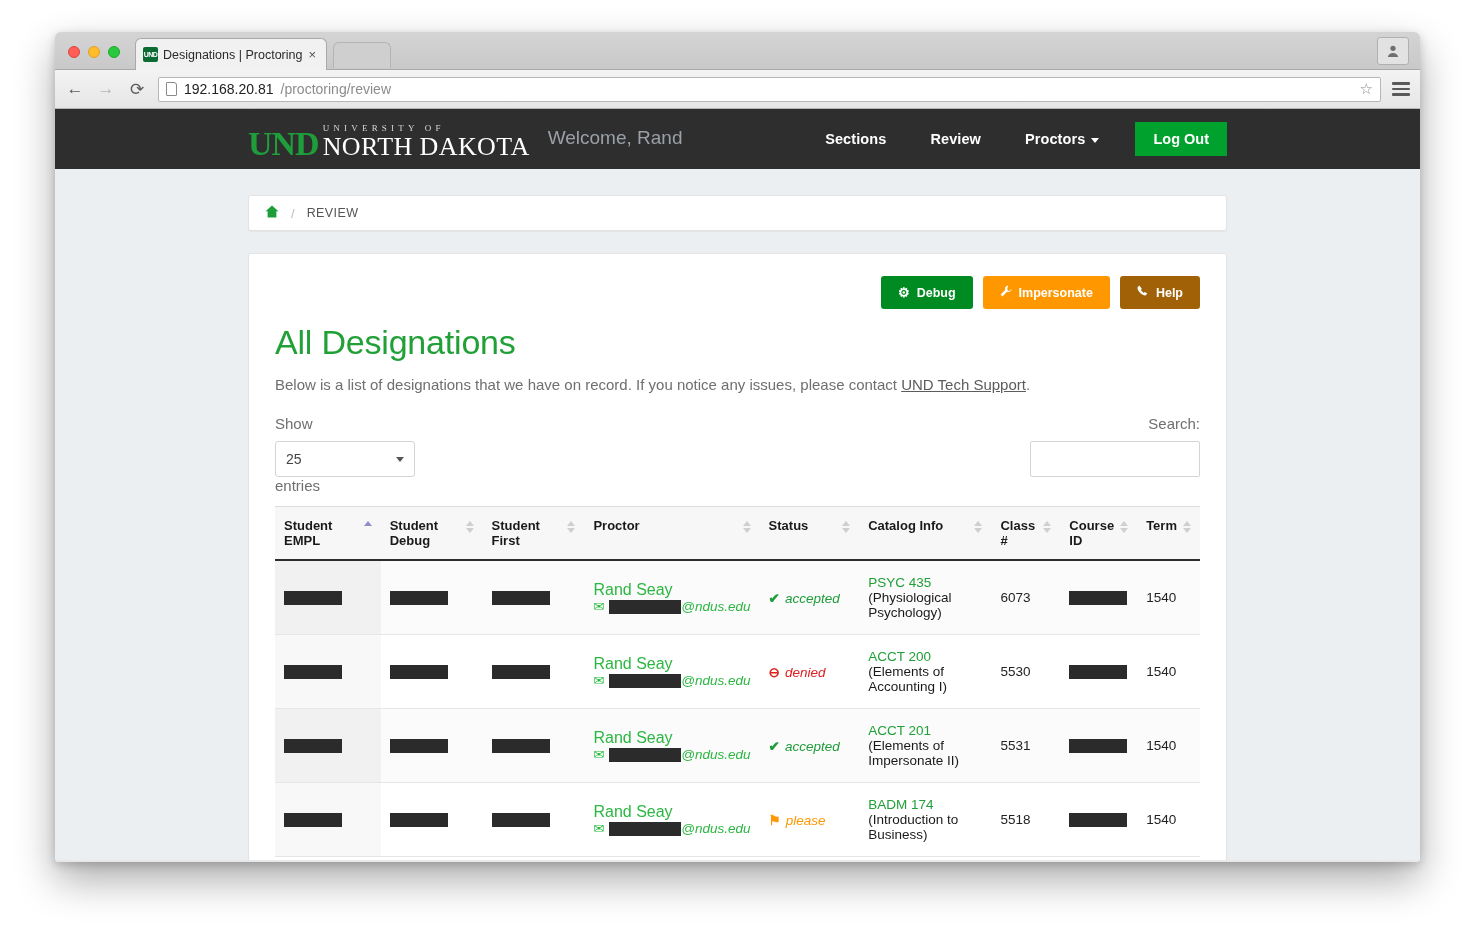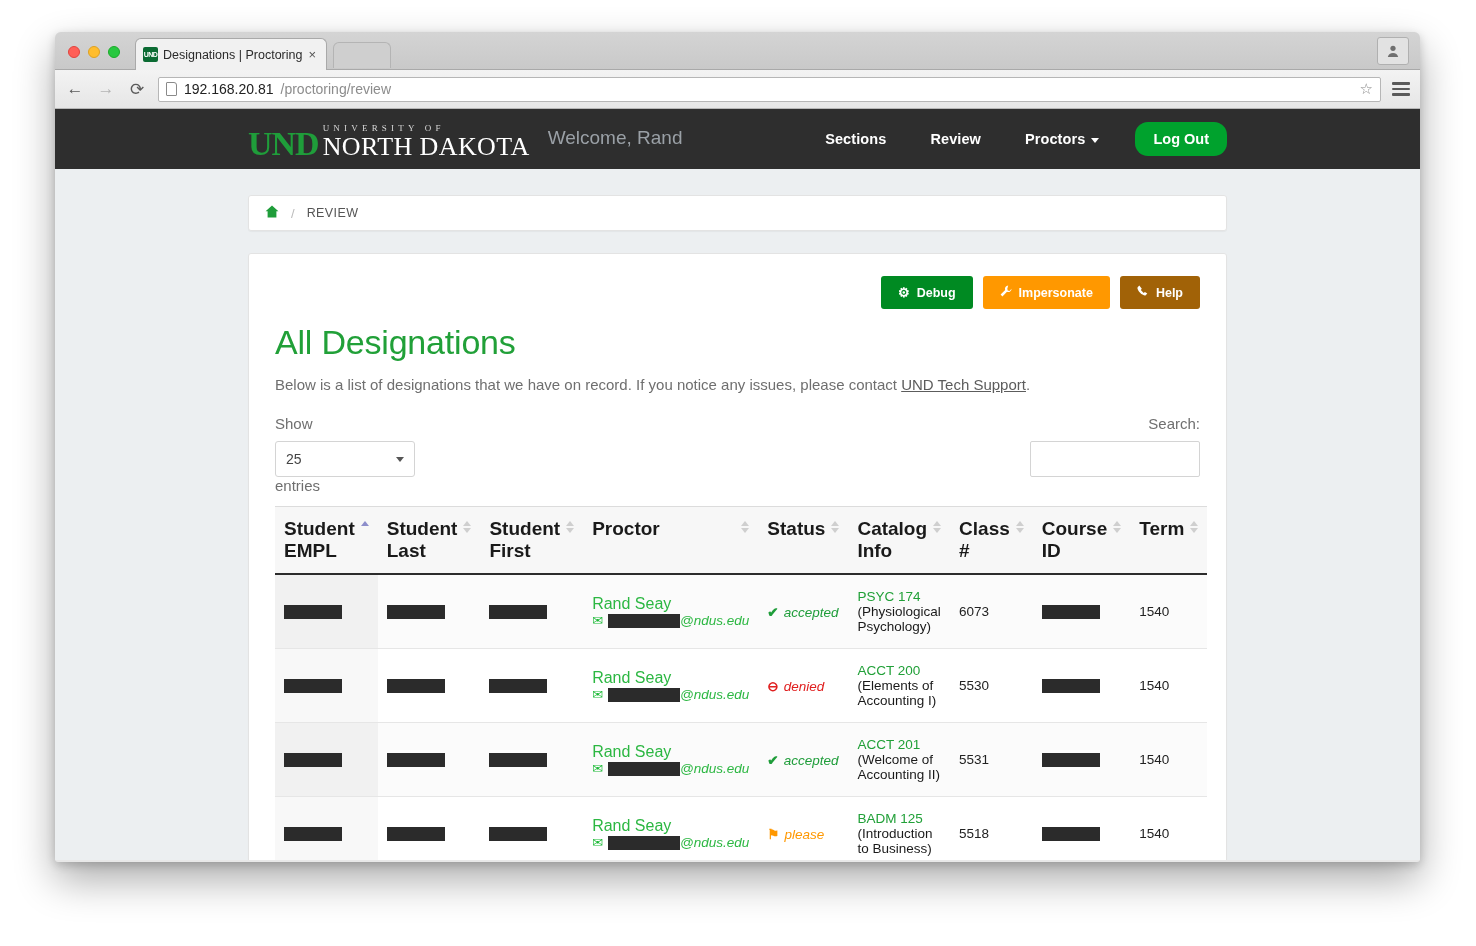--- a/index.html
+++ b/index.html
@@ -132,21 +132,21 @@
     color: #fff; font-size: 14.5px; font-weight: bold;
     padding: 0 22px; letter-spacing: .1px;
   }
   .caret {
     display: inline-block; margin-left: 6px;
     border-left: 4px solid transparent; border-right: 4px solid transparent;
     border-top: 5px solid #fff; vertical-align: middle;
   }
   .logout-btn {
     background: #00a22d; color: #fff; font-size: 14.5px; font-weight: bold;
-    padding: 9px 18px; border-radius: 13px; margin-left: 14px;
+    padding: 9px 18px; border-radius: 0; margin-left: 14px;
   }
 
   
   .page { padding: 0; }
   .breadcrumb-card {
     margin: 26px 193px 0 193px;
     background: #fff; border: 1px solid #e3e3e3; border-radius: 3px;
     padding: 9px 16px;
     display: flex; align-items: center; gap: 12px;
     box-shadow: 0 1px 1px rgba(0,0,0,.04);
@@ -215,21 +215,21 @@
     width: 100%; border-collapse: collapse; margin-top: 12px;
     font-size: 13.5px;
   }
   table.dt thead th {
     background: #f7f7f7;
     border-top: 1px solid #dcdcdc;
     border-bottom: 2px solid #2c2c2c;
     padding: 11px 9px;
     text-align: left; vertical-align: top;
     font-weight: bold; color: #1a1a1a;
-    font-size: 19px;
+    font-size: 13px;
     white-space: normal;
     position: relative;
   }
   .th-inner { display: flex; align-items: flex-start; gap: 6px; }
   .th-txt { flex: 1; }
   .sort { display: flex; flex-direction: column; gap: 2px; padding-top: 3px; flex: 0 0 auto; }
   .sort i {
     display: block; width: 0; height: 0;
     border-left: 4px solid transparent; border-right: 4px solid transparent;
   }
@@ -395,21 +395,21 @@
               <th style="width:12.0%">
                 <span class="th-inner">
                     <span class="th-txt">Student EMPL</span>
                     <span class="sort active asc-only">
                       <i class="up"></i>
                     </span>
                   </span>
               </th>
               <th style="width:11.5%">
                 <span class="th-inner">
-                    <span class="th-txt">Student Last</span>
+                    <span class="th-txt">Student Debug</span>
                     <span class="sort">
                       <i class="up"></i>
                       <i class="down"></i>
                     </span>
                   </span>
               </th>
               <th style="width:11.5%">
                 <span class="th-inner">
                     <span class="th-txt">Student First</span>
                     <span class="sort">
@@ -481,21 +481,21 @@
               <td><span class="redact r-last"></span></td>
               <td><span class="redact r-first"></span></td>
               <td>
                 <div class="proctor-name">Rand Seay</div>
                 <div class="proctor-mail"><span class="mail-icon">✉</span><span class="redact r-email"></span><span>@ndus.edu</span></div>
               </td>
               <td>
                 <span class="status accepted"><span class="sic">✔</span><span>accepted</span></span>
               </td>
               <td>
-                <div class="cat-code">PSYC 174</div>
+                <div class="cat-code">PSYC 435</div>
                 <div class="cat-name">(Physiological Psychology)</div>
               </td>
               <td>6073</td>
               <td><span class="redact r-cid"></span></td>
               <td>1540</td>
             </tr>
 
             <tr class="even">
               <td class="sorted"><span class="redact r-empl"></span></td>
               <td><span class="redact r-last"></span></td>
@@ -522,40 +522,40 @@
               <td><span class="redact r-first"></span></td>
               <td>
                 <div class="proctor-name">Rand Seay</div>
                 <div class="proctor-mail"><span class="mail-icon">✉</span><span class="redact r-email"></span><span>@ndus.edu</span></div>
               </td>
               <td>
                 <span class="status accepted"><span class="sic">✔</span><span>accepted</span></span>
               </td>
               <td>
                 <div class="cat-code">ACCT 201</div>
-                <div class="cat-name">(Welcome of Accounting II)</div>
+                <div class="cat-name">(Elements of Impersonate II)</div>
               </td>
               <td>5531</td>
               <td><span class="redact r-cid"></span></td>
               <td>1540</td>
             </tr>
 
             <tr class="even">
               <td class="sorted"><span class="redact r-empl"></span></td>
               <td><span class="redact r-last"></span></td>
               <td><span class="redact r-first"></span></td>
               <td>
                 <div class="proctor-name">Rand Seay</div>
                 <div class="proctor-mail"><span class="mail-icon">✉</span><span class="redact r-email"></span><span>@ndus.edu</span></div>
               </td>
               <td>
                 <span class="status pending"><span class="sic">⚑</span><span>please</span></span>
               </td>
               <td>
-                <div class="cat-code">BADM 125</div>
+                <div class="cat-code">BADM 174</div>
                 <div class="cat-name">(Introduction to Business)</div>
               </td>
               <td>5518</td>
               <td><span class="redact r-cid"></span></td>
               <td>1540</td>
             </tr>
 
           </tbody>
 
         </table>

